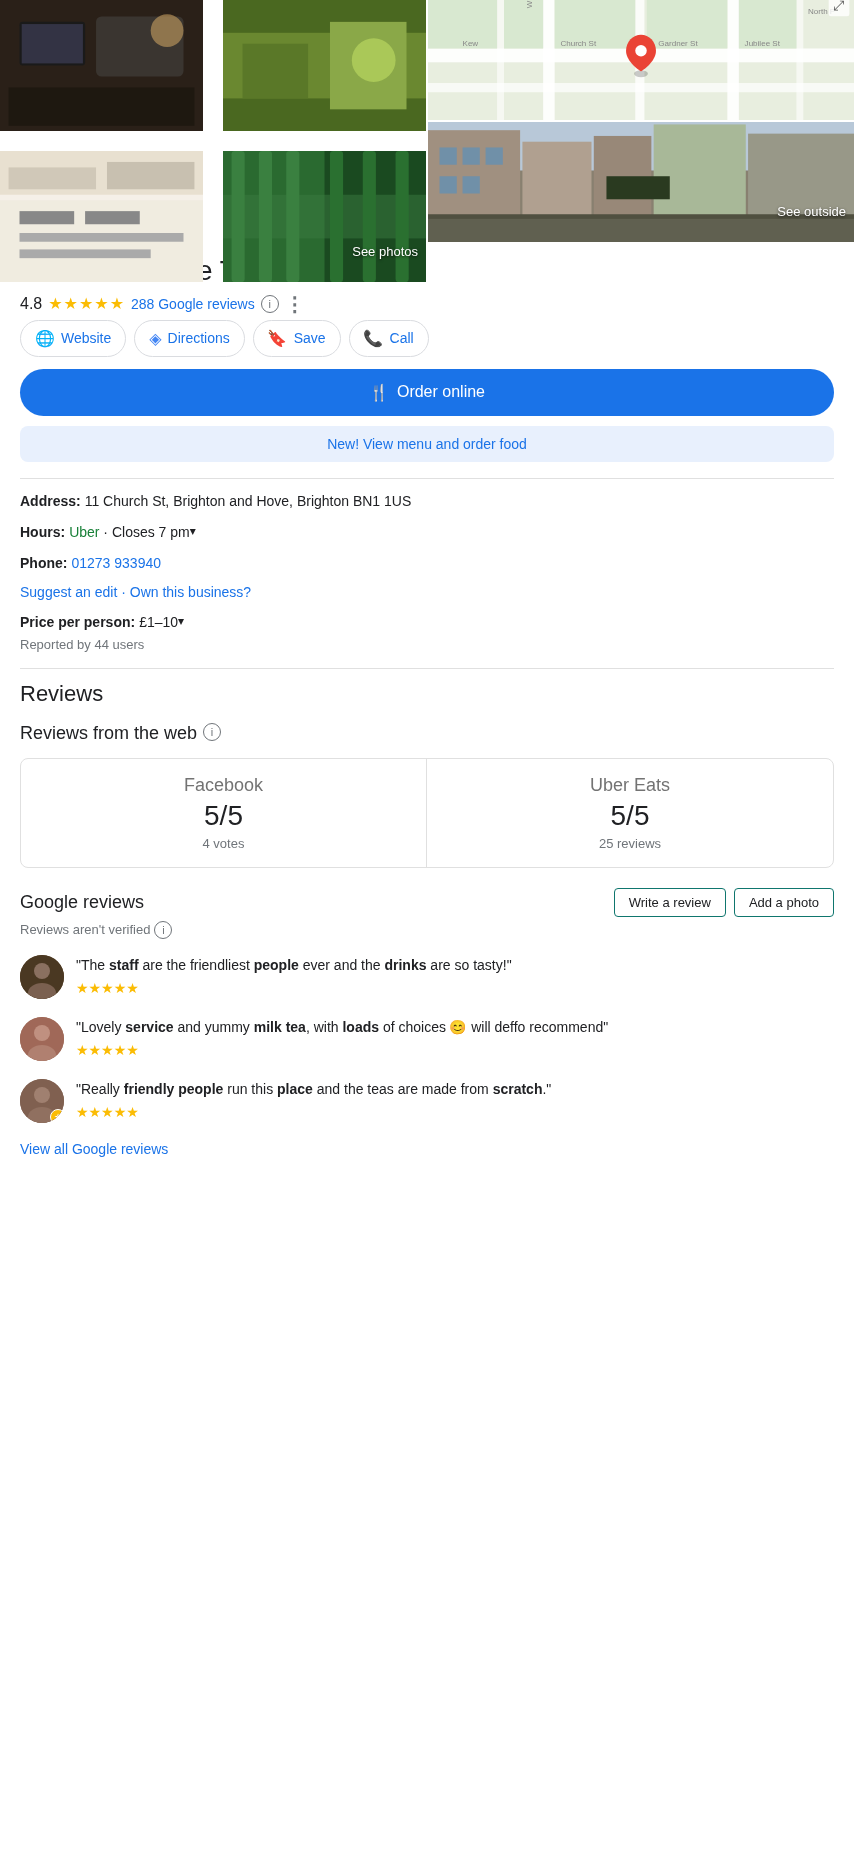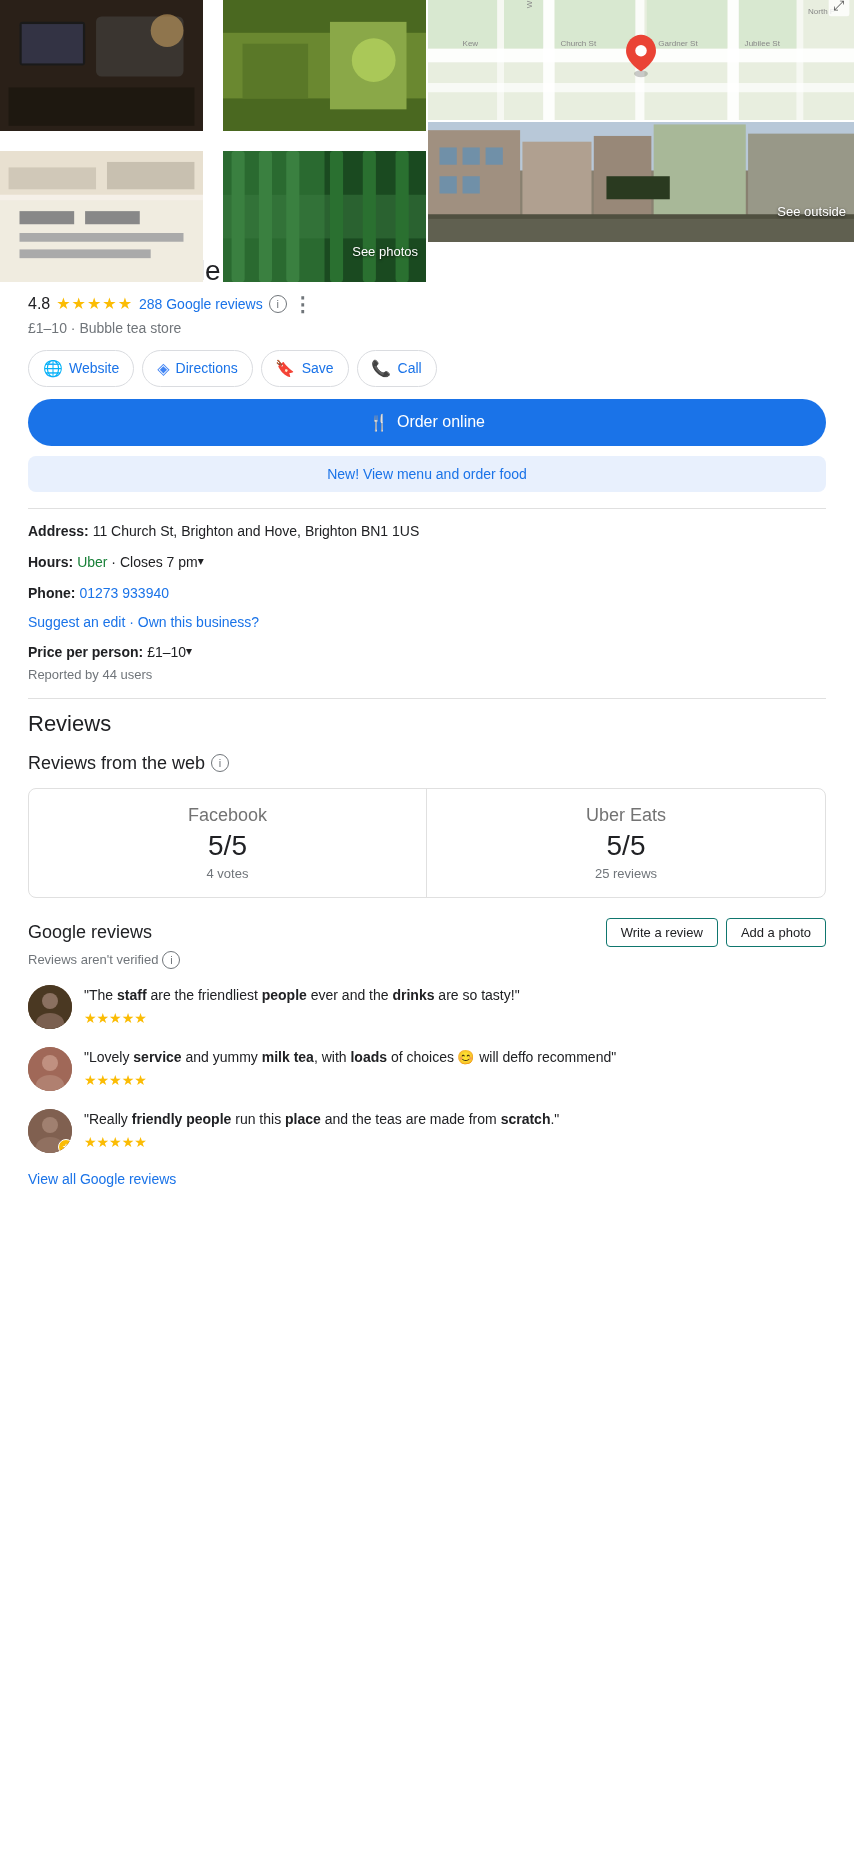--- a/index.html
+++ b/index.html
@@ -55,21 +55,21 @@
       bottom: 23px;
       right: 8px;
       color: #fff;
       font-size: 13px;
       font-weight: 500;
       text-shadow: 0 1px 3px rgba(0,0,0,0.7);
     }
 
     
     .content {
-      padding: 12px 28px;
+      padding: 12px 20px;
     }
 
     .business-name {
       font-size: 28px;
       font-weight: 400;
       color: #202124;
       margin-bottom: 4px;
       line-height: 1.2;
     }
 
@@ -228,21 +228,20 @@
       font-weight: 400;
       margin-bottom: 16px;
       color: #202124;
     }
 
     .web-reviews-title {
       font-size: 18px;
       font-weight: 400;
       margin-bottom: 14px;
       display: flex;
-      align-items: center;
       gap: 6px;
     }
 
     .web-reviews-grid {
       display: grid;
       grid-template-columns: 1fr 1fr;
       border: 1px solid #e0e0e0;
       border-radius: 8px;
       overflow: hidden;
       margin-bottom: 20px;
@@ -492,25 +491,20 @@
   
   <div class="rating-row">
     <span class="rating-number">4.8</span>
     <span class="stars">★★★★★</span>
     <span class="review-count">288 Google reviews</span>
     <span class="info-icon">i</span>
     <span class="more-icon">⋮</span>
   </div>
 
   
-  <div class="price-category">
-    <span>£1–10</span>
-    <span> · </span>
-    <span>Bubble tea store</span>
-  </div>
 
   
   <div class="action-buttons">
     <button class="action-btn">
       <span class="btn-icon">🌐</span>
       <span>Website</span>
     </button>
     <button class="action-btn">
       <span class="btn-icon" style="color:#4285f4">◈</span>
       <span>Directions</span>

